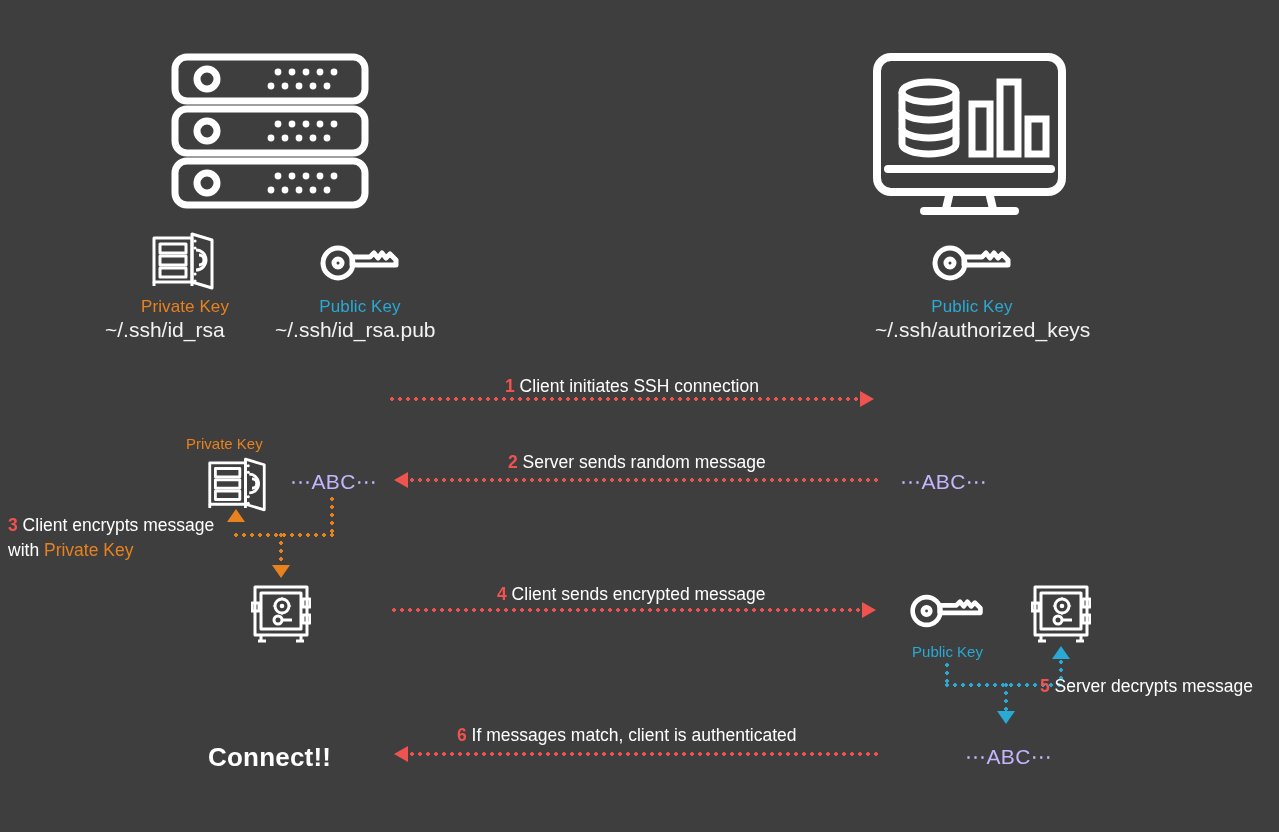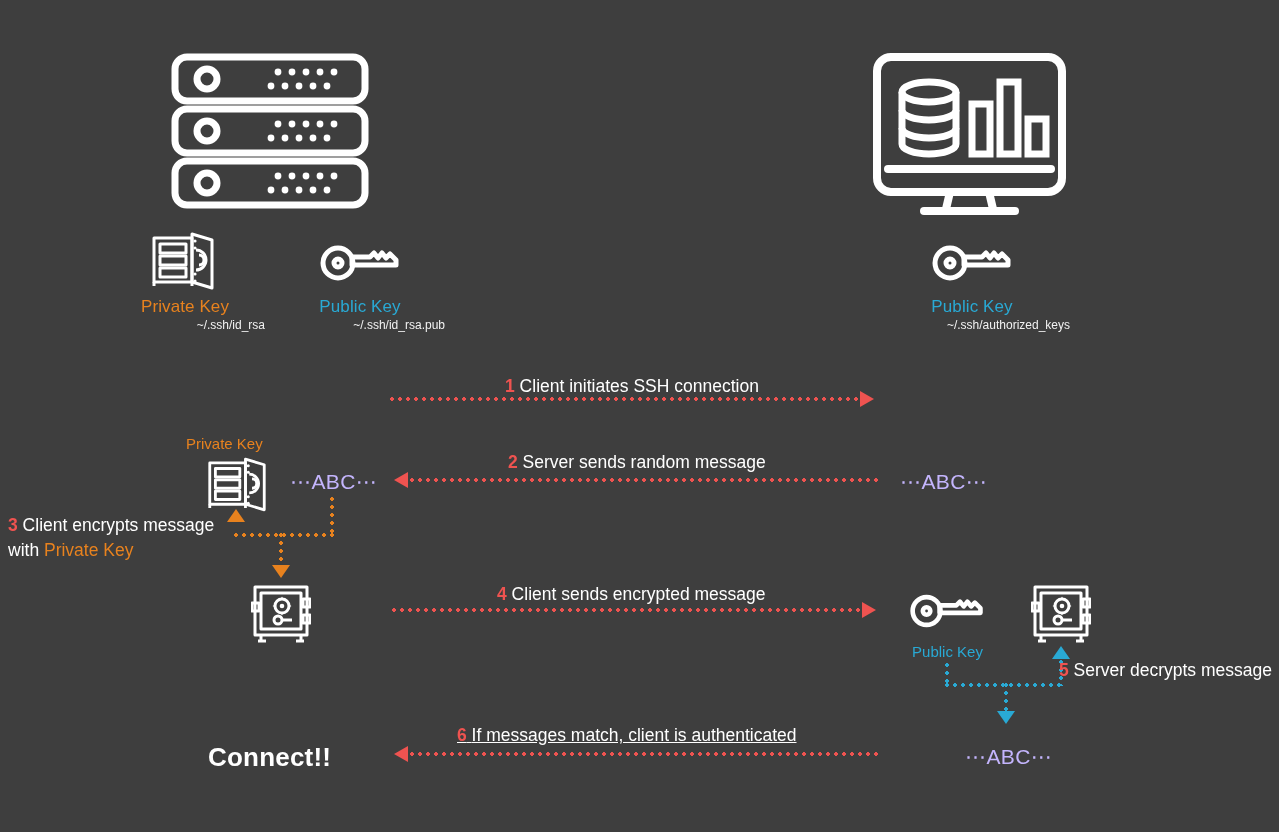--- a/index.html
+++ b/index.html
@@ -28,23 +28,23 @@
   }
   .lbl-orange { color: #e8821e; }
   .lbl-blue   { color: #29a9d4; }
 
   .key-title {
     font-size: 17px;
     letter-spacing: 0.1px;
     text-align: center;
   }
   .key-path {
-    font-size: 12px;
+    font-size: 21px;
     color: #f2f2f2;
-    text-align: right;
+    text-align: left;
   }
   .step-text {
     font-size: 17.5px;
     color: #ffffff;
     white-space: nowrap;
   }
   .step-num {
     color: #ef5350;
     font-weight: bold;
     font-size: 17.5px;
@@ -360,30 +360,30 @@
     </svg>
   </div>
 
   <div class="dots-v c-blue" style="left:945px; top:663px; height:22px;"></div>
   <div class="dots-h c-blue" style="left:945px; top:683px; width:119px;"></div>
   <div class="dots-v c-blue" style="left:1059px; top:660px; height:26px;"></div>
   <div class="arrow-u c-blue" style="left:1052px; top:646px;"></div>
   <div class="dots-v c-blue" style="left:1004px; top:683px; height:30px;"></div>
   <div class="arrow-d c-blue" style="left:997px; top:711px;"></div>
 
-  <div class="lbl" style="left:1040px; top:660px; width:232px; text-align:right;">
+  <div class="lbl" style="left:1040px; top:676px; width:232px; ">
     <div class="step-text">
       <span class="step-num">5</span>
       <span>Server decrypts message</span>
     </div>
   </div>
 
   <div class="lbl abc" style="left:965px; top:745px;">⋯ABC⋯</div>
 
-  <div class="lbl step-text" style="left:457px; top:725px;text-decoration:underline;">
+  <div class="lbl step-text" style="left:457px; top:725px;">
     <span class="step-num">6</span>
     <span>If messages match, client is authenticated</span>
   </div>
   <div class="dots-h c-red" style="left:410px; top:752px; width:472px;"></div>
   <div class="arrow-l c-red" style="left:394px; top:746px;"></div>
 
   <div class="lbl connect" style="left:208px; top:742px;">Connect!!</div>
 
 </div>
 

